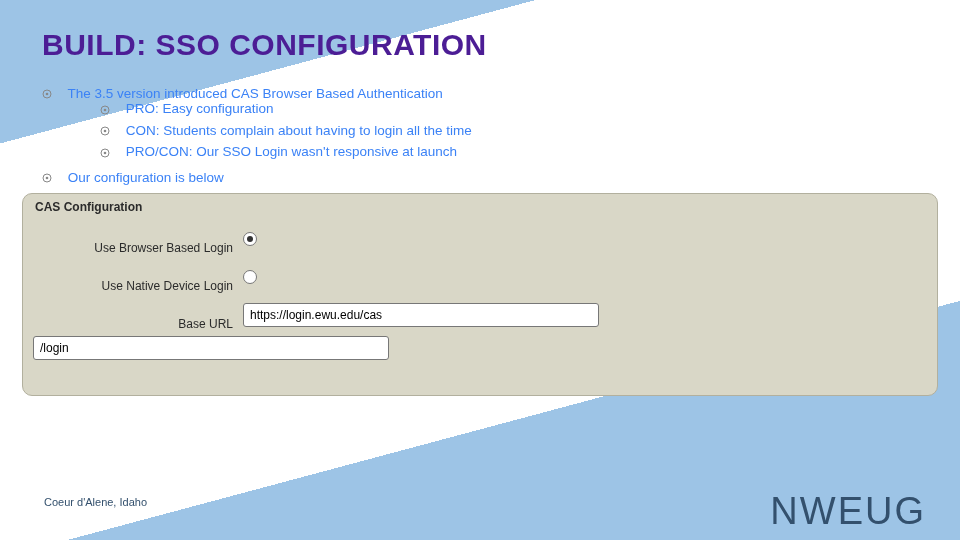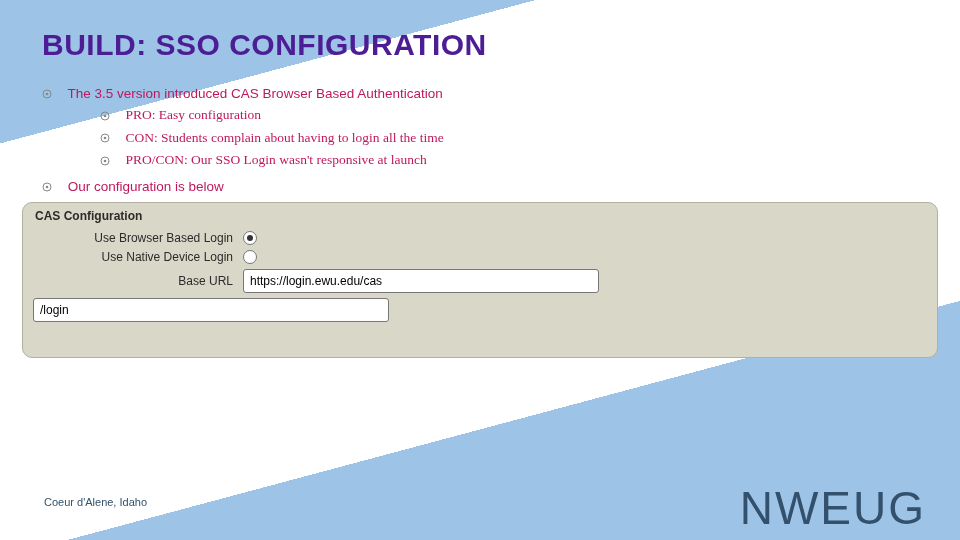--- a/index.html
+++ b/index.html
@@ -4,57 +4,57 @@
 <style>
   * { box-sizing: border-box; margin: 0; padding: 0; }
   html, body { width: 960px; height: 540px; overflow: hidden; font-family: Arial, Helvetica, sans-serif; }
   body {
     background: linear-gradient(165deg, #9dc4e6 0 18%, #ffffff 18% 70%, #9dc4e6 70% 100%);
     position: relative;
   }
   .slide { padding: 28px 42px 18px 42px; height: 100%; }
   h1.title { font-size: 30px; font-weight: 700; letter-spacing: 0.5px; color: #4c1d95; margin-bottom: 24px; }
 
-  .bullets { font-size: 13.5px; color: #be185d; }
+  .bullets { font-size: 13.5px; color: #3b82f6; }
   ul.lvl0 { list-style: none; padding-left: 0; }
   ul.lvl0 > li { margin-bottom: 6px; }
-  ul.lvl1 { list-style: none; padding-left: 58px; margin-top: 6px; font-family: Liberation Serif, serif; }
+  ul.lvl1 { list-style: none; padding-left: 58px; margin-top: 0; }
   ul.lvl1 > li { margin-bottom: 6px; }
   .bmark { display: inline-block; width: 14px; color: #7a7a7a; font-size: 12px; margin-right: 8px; vertical-align: middle; }
   .bmark svg { vertical-align: -1px; }
 
   .panel {
     margin: 8px -20px 0 -20px;
     background: #d9d7c7;
     border: 1px solid #b2b09e;
     border-radius: 10px;
     padding: 6px 10px 30px 10px;
     font-size: 12px;
     color: #2b2b2b;
   }
   .panel-title { font-weight: 700; margin-bottom: 8px; padding-left: 2px; }
   .form-row { display: flex; align-items: center; margin: 5px 0; }
-  .form-label { width: 210px; text-align: right; padding-right: 10px; white-space: nowrap; }
+  .form-label { width: 210px; text-align: right; padding-right: 10px; white-space: nowrap; margin-top: 19px; }
   .radio-dot {
     width: 14px; height: 14px; border: 1px solid #777; border-radius: 50%;
     background: #fff; display: inline-flex; align-items: center; justify-content: center;
   }
   .radio-dot.selected::after { content: ""; width: 6px; height: 6px; background: #333; border-radius: 50%; }
   .text-input {
     width: 356px; height: 24px; border: 1px solid #777; border-radius: 3px;
     padding: 2px 6px; font-size: 12px; background: #fff;
   }
 
   .footer-left {
     position: absolute; left: 44px; bottom: 32px;
     font-size: 11px; color: #33506d;
   }
   .footer-right {
     position: absolute; right: 34px; bottom: 8px;
-    text-align: center; font-size: 46px; font-weight: 400;
+    text-align: center; font-size: 38px; font-weight: 400;
     color: #33506d; letter-spacing: 2px; line-height: 1.05;
   }
 </style>
 </head>
 <body>
 
 <div class="slide">
   <h1 class="title">BUILD: SSO CONFIGURATION</h1>
 
   <div class="bullets">

